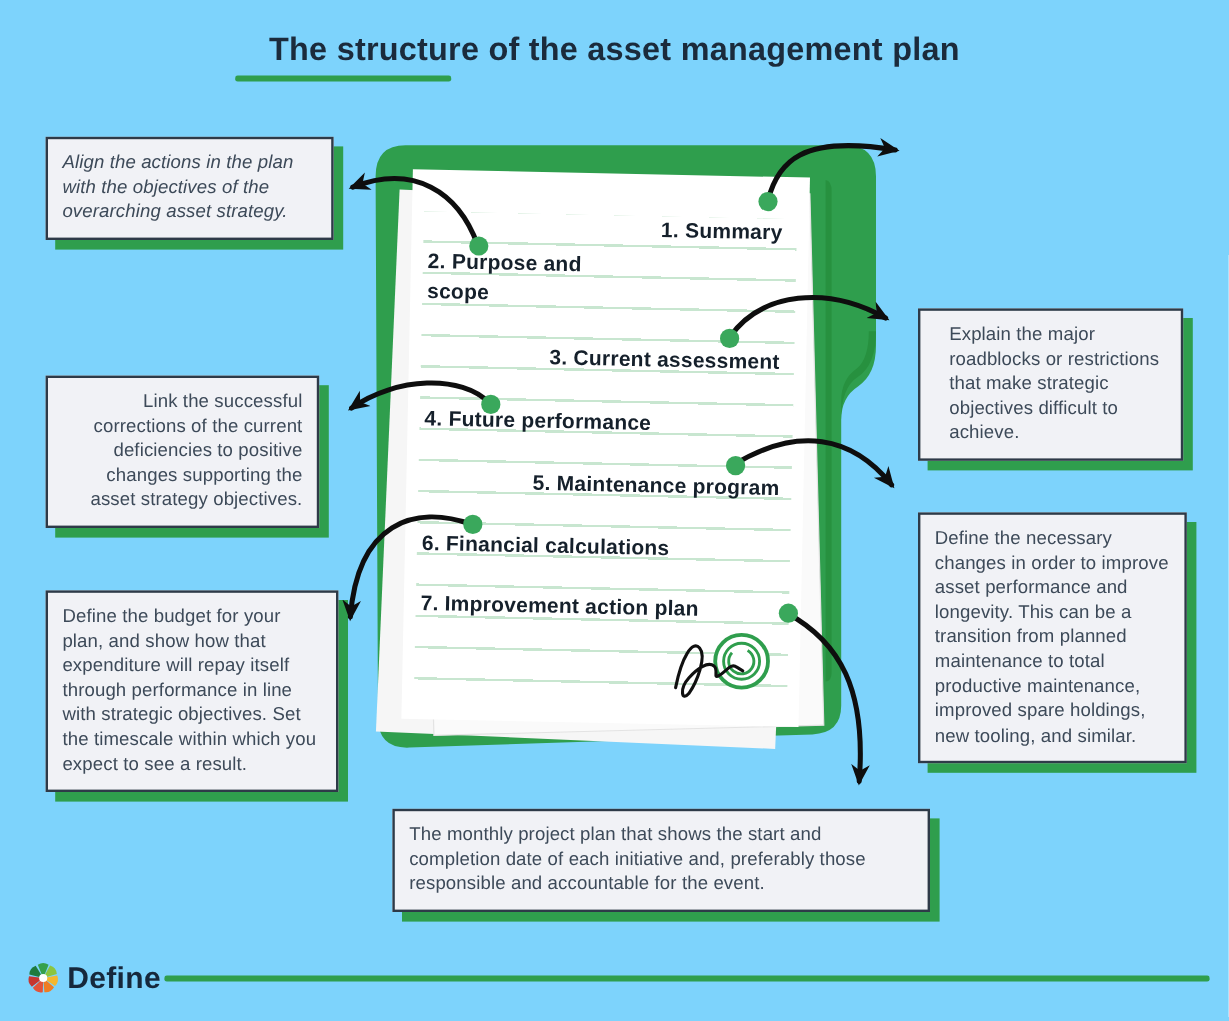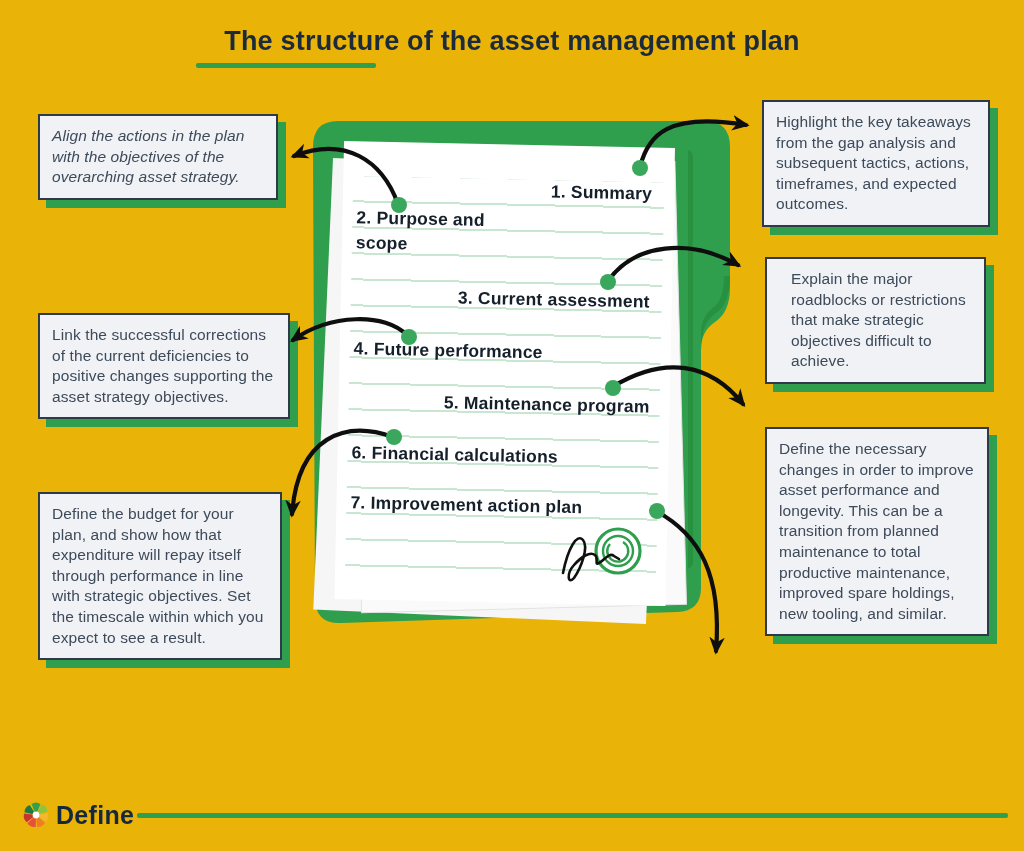--- a/index.html
+++ b/index.html
@@ -1,16 +1,16 @@
 <!DOCTYPE html>
 <html><head>
 <meta charset="utf-8">
 <style>
   html,body{margin:0;padding:0;background:#fff;}
-  .canvas{position:relative;width:1024px;height:851px;background:#eab308;
+  .canvas{position:relative;width:1024px;height:851px;background:#7dd3fc;
           font-family:"Liberation Sans",sans-serif;overflow:hidden;}
 
   
   .page-title{position:absolute;left:0;top:26px;width:100%;text-align:center;
               font-size:27px;font-weight:bold;color:#1b2b3c;letter-spacing:.2px;}
   .title-underline{position:absolute;left:196px;top:63px;width:180px;height:5px;
                    background:#2f9e4d;border-radius:2px;}
 
   
   .layer{position:absolute;left:0;top:0;width:1024px;height:851px;pointer-events:none;}
@@ -34,21 +34,21 @@
   .di-7{top:351px;left:14px;}
 
   
   .callout{position:absolute;box-sizing:border-box;background:#f1f2f6;
            border:2px solid #2e3a48;box-shadow:8px 8px 0 #2f9e4d;
            padding:10px 12px;font-size:15.5px;line-height:1.33;color:#3d4a59;
            letter-spacing:.1px;z-index:3;}
   .co-tl{left:38px;top:114px;width:240px;font-style:italic;}
   .co-tr{left:762px;top:100px;width:228px;}
   .co-mr{left:765px;top:257px;width:221px;padding-left:24px;}
-  .co-ml{left:38px;top:313px;width:252px;}
+  .co-ml{left:38px;top:313px;width:228px;text-align:right;}
   .co-lr{left:765px;top:403px;width:224px;margin-top:24px;}
   .co-ll{left:38px;top:492px;width:244px;}
   .co-b{left:327px;top:674px;width:448px;}
 
   
   .footer-logo{position:absolute;left:22px;top:801px;width:28px;height:28px;z-index:3;}
   .footer-brand{position:absolute;left:56px;top:801px;font-size:25px;font-weight:bold;
                 color:#16283c;letter-spacing:.3px;z-index:3;}
   .footer-line{position:absolute;left:137px;top:813px;width:871px;height:5px;
                background:#2f9e4d;border-radius:2px;z-index:3;}
@@ -76,25 +76,25 @@
     <div class="doc-item di-1">1. Summary</div>
     <div class="doc-item di-2">2. Purpose and scope</div>
     <div class="doc-item di-3">3. Current assessment</div>
     <div class="doc-item di-4">4. Future performance</div>
     <div class="doc-item di-5">5. Maintenance program</div>
     <div class="doc-item di-6">6. Financial calculations</div>
     <div class="doc-item di-7">7. Improvement action plan</div>
   </div>
 
   <div class="callout co-tl">Align the actions in the plan with the objectives of the overarching asset strategy.</div>
-  <div class="callout co-tr">Highlight the key takeaways from the gap analysis and subsequent tactics, actions, timeframes, and expected outcomes.</div>
   <div class="callout co-mr">Explain the major roadblocks or restrictions that make strategic objectives difficult to achieve.</div>
   <div class="callout co-ml">Link the successful corrections of the current deficiencies to positive changes supporting the asset strategy objectives.</div>
   <div class="callout co-lr">Define the necessary changes in order to improve asset performance and longevity. This can be a transition from planned maintenance to total productive maintenance, improved spare holdings, new tooling, and similar.</div>
   <div class="callout co-ll">Define the budget for your plan, and show how that expenditure will repay itself through performance in line with strategic objectives. Set the timescale within which you expect to see a result.</div>
+  <div class="callout co-b">The monthly project plan that shows the start and completion date of each initiative and, preferably those responsible and accountable for the event.</div>
 
   <svg class="layer z4" viewBox="0 0 1024 851">
     <defs>
       <marker id="ah" viewBox="0 0 10 10" refX="7.5" refY="5" markerWidth="4.4" markerHeight="4.4" orient="auto" markerUnits="strokeWidth">
         <path d="M0 0.8 L9.5 5 L0 9.2 L2.8 5 Z" fill="#0e0e0e"></path>
       </marker>
     </defs>
 
     <g stroke="#0e0e0e" stroke-width="4.2" fill="none" stroke-linecap="round">
       <path d="M 640 167 C 648 135 668 112 746 125" marker-end="url(#ah)"></path>

